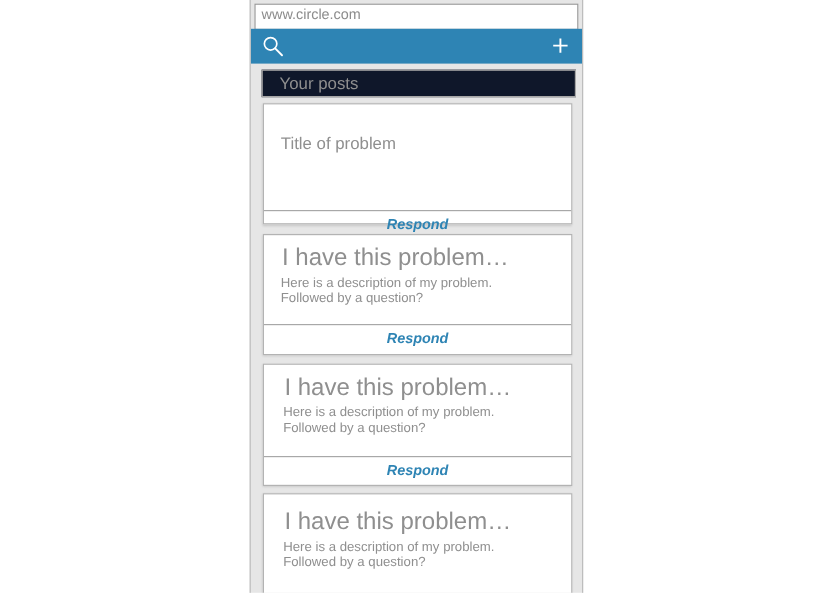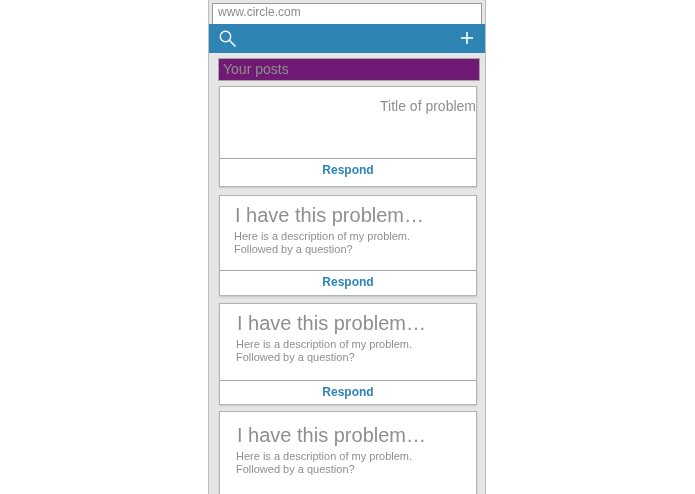--- a/index.html
+++ b/index.html
@@ -60,27 +60,27 @@
       width: 16px;
       height: 16px;
       cursor: pointer;
     }
     .posts-header {
       position: absolute;
       left: 9px;
       top: 58px;
       width: 262px;
       height: 23px;
-      background: #701a75;
+      background: #0f172a;
       border: 1px solid #a6a6a6;
       box-sizing: border-box;
       font-size: 14px;
       color: #8f8f8f;
       line-height: 21px;
-      padding-left: 4px;
+      padding-left: 14px;
     }
     .card {
       position: absolute;
       left: 10px;
       width: 258px;
       background: #ffffff;
       border: 1px solid #b3b3b3;
       box-sizing: border-box;
       box-shadow: 0 1px 2px rgba(0,0,0,0.15);
     }
@@ -102,20 +102,21 @@
       white-space: nowrap;
     }
     .card .respond {
       height: 24px;
       text-align: center;
       font-size: 12px;
       font-weight: bold;
       color: #2e84b4;
       line-height: 22px;
       cursor: pointer;
+      font-style: italic;
     }
   </style>
 </head>
 <body>
 
 <div class="phone">
 
   <div class="urlbar">
     <span>www.circle.com</span>
   </div>
@@ -133,21 +134,21 @@
         <line x1="2" y1="8" x2="14" y2="8" stroke="#ffffff" stroke-width="1.6"></line>
       </svg>
     </span>
   </div>
 
   <div class="posts-header">
     <span>Your posts</span>
   </div>
 
   <div class="card" style="top:86px; height:101px;">
-    <div class="body" style="height:72px; padding-top:11px;text-align:right;">
+    <div class="body" style="height:89px; padding-top:24px;">
       <div class="title" style="font-size:14px;">Title of problem</div>
     </div>
     <div class="respond">Respond</div>
   </div>
 
   <div class="card" style="top:195px; height:101px;">
     <div class="body" style="height:75px; padding-top:8px;">
       <div class="title" style="padding-left:1px;">I have this problem…</div>
       <div class="desc" style="margin-top:3px;">Here is a description of my problem.</div>
       <div class="desc">Followed by a question?</div>

